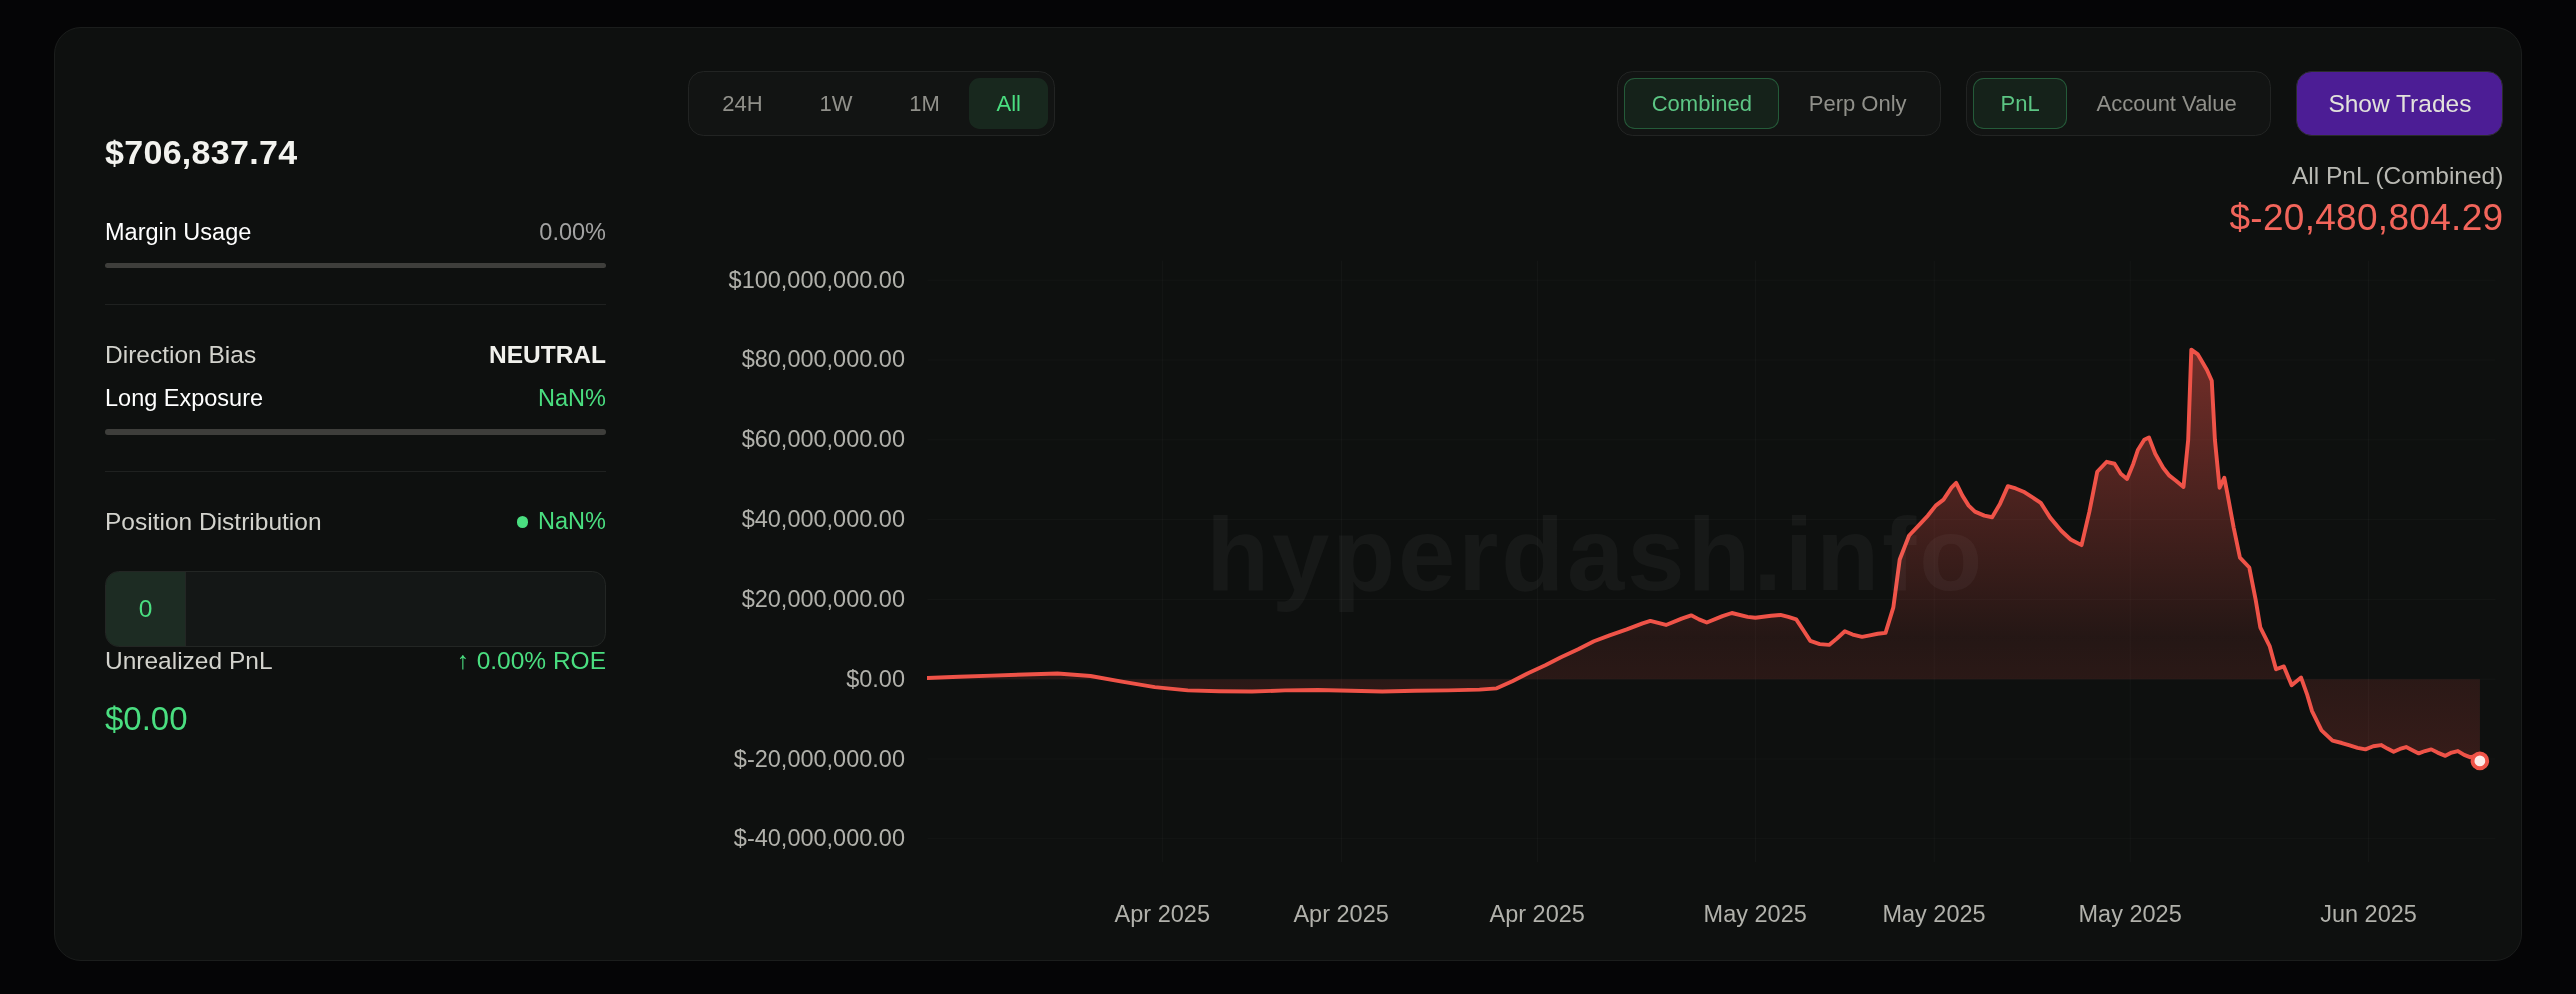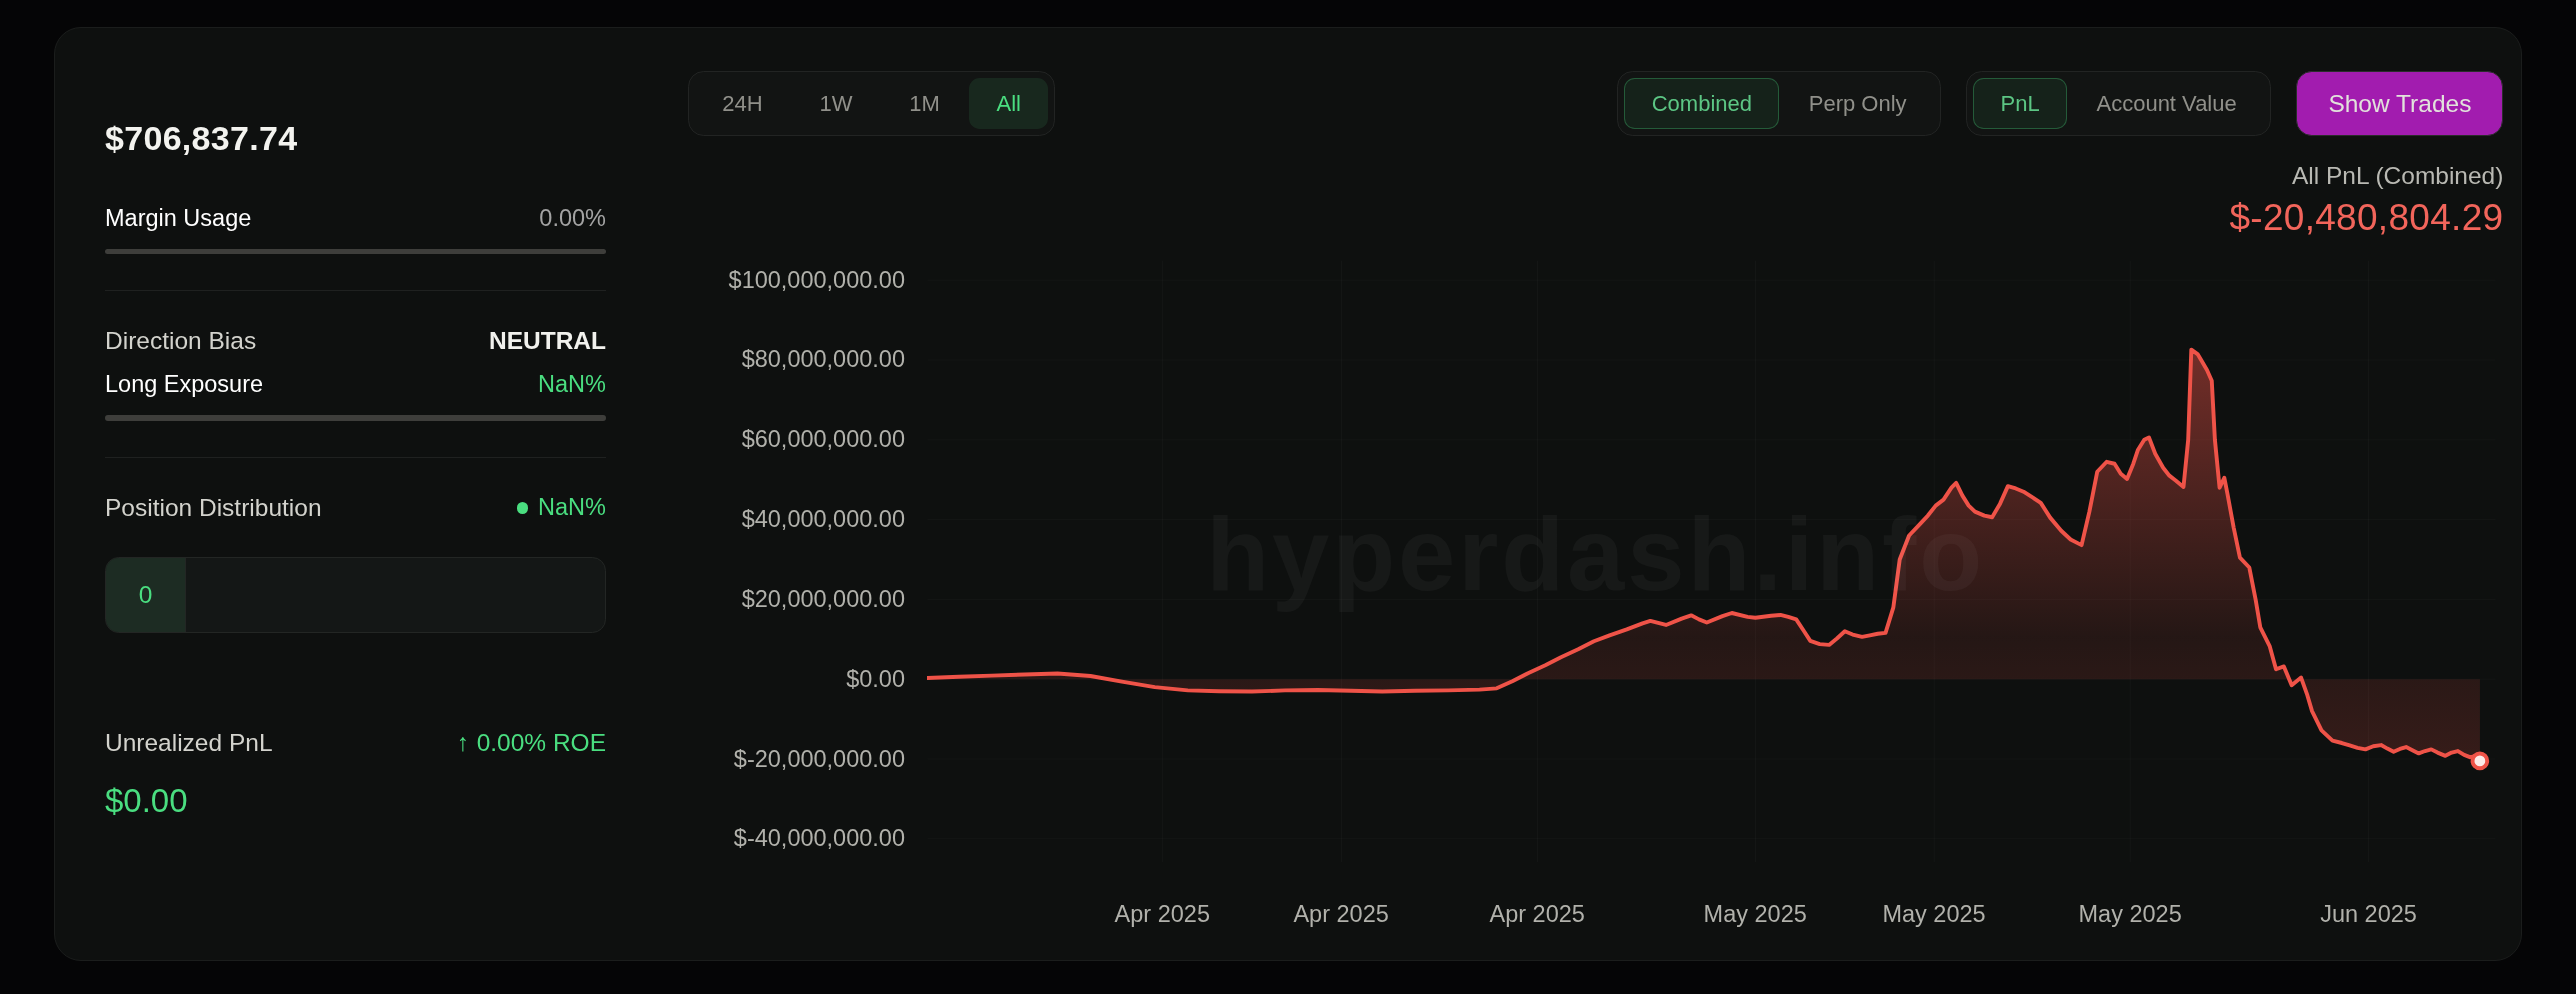--- a/index.html
+++ b/index.html
@@ -3,49 +3,49 @@
 <meta charset="utf-8">
 <style>
   * { margin:0; padding:0; box-sizing:border-box; }
   html,body { width:2576px; height:994px; background:#050506; font-family:"Liberation Sans","DejaVu Sans",sans-serif; overflow:hidden; }
   .card { position:absolute; left:54px; top:27px; width:2468px; height:934px; background:#0e100f; border:1px solid #1b1d1c; border-radius:27px; display:flex; }
 
   
   .sidebar { width:551px; flex:none; padding:72px 0 0 50px; }
   .sb-inner { width:501px; }
   .pe-label { font-size:24.5px; color:#cdcdc7; }
-  .pe-value { font-size:34px; font-weight:600; color:#f3f3ef; margin-top:19px; letter-spacing:0.3px; }
+  .pe-value { font-size:34px; font-weight:600; color:#f3f3ef; margin-top:33px; letter-spacing:0.3px; }
   .row { display:flex; justify-content:space-between; align-items:center; }
   .mu-row { margin-top:47px; }
   .muted-label { font-size:23.5px; color:#ffffff; }
   .light-value { font-size:23.5px; color:#a3a3a3; }
   .bar { height:5.9px; background:#3e3e3b; border-radius:2.9px; margin-top:16.6px; overflow:hidden; }
   .bar-fill { height:100%; background:#4ade80; border-radius:2.9px; }
   .divider { height:1px; background:#1f2120; margin:36px 0; }
   .section-label { font-size:24.5px; color:#d3d3cd; }
   .strong-value { font-size:24.5px; color:#f1f1ed; font-weight:600; }
   .green { color:#4ade80; }
   .le-row { margin-top:16px; }
   .pd-right { display:flex; align-items:center; gap:9.8px; }
   .dot { width:11.7px; height:11.7px; border-radius:50%; background:#4ade80; display:inline-block; }
   .pd-box { margin-top:35px; height:76px; border:1px solid #232624; border-radius:13.7px; display:flex; overflow:hidden; background:#141716; }
   .pd-box-left { width:80px; background:#1d2c23; color:#4ade80; font-size:24.5px; display:flex; align-items:center; justify-content:center; border-right:1px solid #232624; }
-  .up-row { margin-top:96px; }
+  .up-row { }
   .roe { font-size:24.5px; color:#4ade80; display:flex; align-items:center; gap:7.8px; }
   .up-value { margin-top:25.4px; font-size:33px; color:#4ade80; font-weight:500; }
 
   
   .main { flex:1; padding:43px 17.6px 25.4px 82px; display:flex; flex-direction:column; position:relative; }
   .toolbar { display:flex; justify-content:space-between; align-items:center; }
   .pill-group { display:flex; background:#121413; border:1px solid #222423; border-radius:15.7px; padding:5.9px; gap:2px; align-items:center; }
   .pill { font-size:22px; color:#90908a; padding:11.7px 26.4px; border-radius:10.8px; background:transparent; border:1px solid transparent; font-family:inherit; cursor:pointer; white-space:nowrap; }
   .pill.active { color:#4ade80; background:rgba(74,222,128,0.10); }
   .pill.active-bordered { color:#5cc684; background:rgba(74,222,128,0.07); border-color:rgba(74,222,128,0.30); }
   .toolbar-right { display:flex; gap:25.4px; align-items:center;justify-content:space-between; }
-  .show-trades { font-size:24.5px; color:#e2e2dc; background:#a21caf; border:1px solid #2a2c2b; border-radius:15.7px; padding:17.6px 31px; font-family:inherit; cursor:pointer; white-space:nowrap; }
+  .show-trades { font-size:24.5px; color:#e2e2dc; background:#4c1d95; border:1px solid #2a2c2b; border-radius:15.7px; padding:17.6px 31px; font-family:inherit; cursor:pointer; white-space:nowrap; }
   .chart-header { text-align:right; margin-top:25.4px; }
   .ch-title { font-size:24.5px; color:#b9b9b3; }
   .ch-value { font-size:37px; color:#f2655b; font-weight:500; margin-top:7.8px; letter-spacing:0.3px; }
 
   .chart { position:relative; flex:1; margin-top:5.9px; }
   .ylabels { position:absolute; left:0; top:0; bottom:57px; width:217px; }
   .ylab { position:absolute; width:100%; text-align:right; font-size:23.5px; color:#b1b1ab; line-height:29px; }
   .plot { position:absolute; left:239px; right:7.8px; top:0; bottom:57px; }
   .xlabels { position:absolute; left:239px; right:7.8px; bottom:0; height:43px; }
   .xlab { position:absolute; transform:translateX(-50%); font-size:23.5px; color:#b1b1ab; top:9.8px; white-space:nowrap; }

